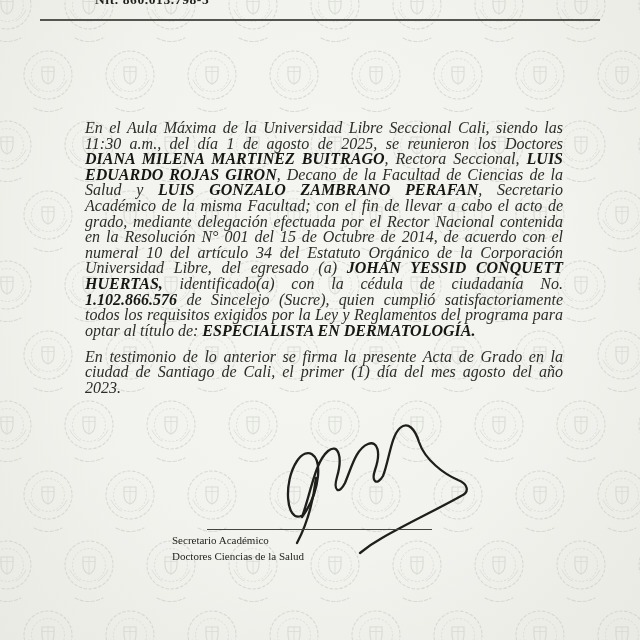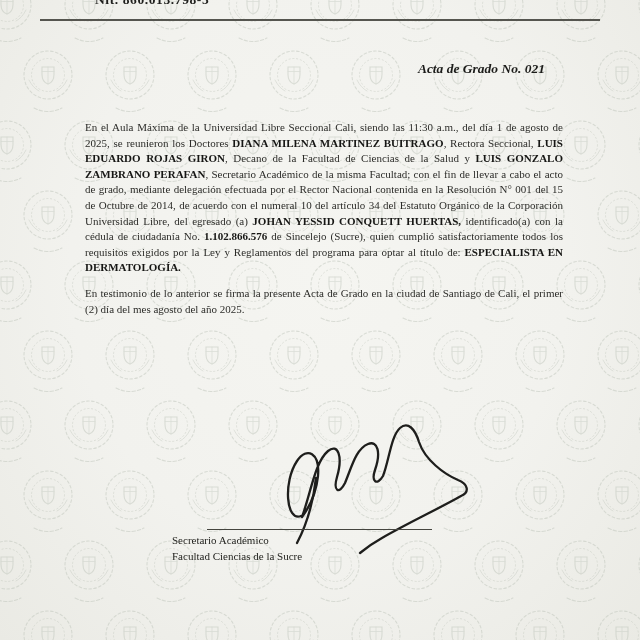--- a/index.html
+++ b/index.html
@@ -21,21 +21,21 @@
     font-weight:bold;font-size:13.5px;letter-spacing:.6px;color:#1f1f1d;
     font-style:normal;white-space:nowrap;
   }
   .toprule{position:absolute;top:19px;left:40px;width:560px;height:1.5px;background:#55554f;}
   .doc-ref{
     position:absolute;top:60px;right:95px;text-align:right;
     font-style:italic;font-weight:bold;font-size:13.5px;line-height:17px;color:#1c1c1a;
   }
   .bodytext{
     position:absolute;top:120px;left:85px;width:478px;
-    font-size:11px;line-height:15.6px;color:#2c2c29;
+    font-style:italic;font-size:16px;line-height:15.6px;color:#2c2c29;
     text-align:justify;
   }
   .bodytext p{margin:0 0 10.5px 0;}
   .bodytext .b,.bodytext span.b{font-weight:bold;color:#161614;}
   
   .sig-svg{position:absolute;left:268px;top:420px;width:220px;height:140px;}
   .sig-line{position:absolute;top:529px;left:207px;width:225px;height:1.4px;background:#45453f;}
   .sig-caption{
     position:absolute;top:533px;left:172px;width:296px;text-align:left;
     font-size:11px;line-height:15.5px;color:#23231f;
@@ -1066,26 +1066,25 @@
         <path d="M17 64 q14 7 28 0" stroke-dasharray="3.5 2"></path>
       </g>
     </svg>
   </div>
     </div>
 
   <div class="nit">Nit. 860.013.798-5</div>
   <div class="toprule"></div>
 
   <div class="doc-ref">
-    <div>Acta de Grado No. 021</div>
   </div>
 
   <div class="bodytext">
     <p><span>En el Aula Máxima de la Universidad Libre Seccional Cali, siendo las 11:30 a.m., del día 1 de agosto de 2025, se reunieron los Doctores </span><span class="b">DIANA MILENA MARTINEZ BUITRAGO</span><span>, Rectora Seccional, </span><span class="b">LUIS EDUARDO ROJAS GIRON</span><span>, Decano de la Facultad de Ciencias de la Salud y </span><span class="b">LUIS GONZALO ZAMBRANO PERAFAN</span><span>, Secretario Académico de la misma Facultad; con el fin de llevar a cabo el acto de grado, mediante delegación efectuada por el Rector Nacional contenida en la Resolución N° 001 del 15 de Octubre de 2014, de acuerdo con el numeral 10 del artículo 34 del Estatuto Orgánico de la Corporación Universidad Libre, del egresado (a) </span><span class="b">JOHAN YESSID CONQUETT HUERTAS,</span><span> identificado(a) con la cédula de ciudadanía No. </span><span class="b">1.102.866.576</span><span> de Sincelejo (Sucre), quien cumplió satisfactoriamente todos los requisitos exigidos por la Ley y Reglamentos del programa para optar al título de: </span><span class="b">ESPECIALISTA EN DERMATOLOGÍA.</span></p>
-    <p><span>En testimonio de lo anterior se firma la presente Acta de Grado en la ciudad de Santiago de Cali, el primer (2) día del mes agosto del año 2025.</span></p>
+    <p><span>En testimonio de lo anterior se firma la presente Acta de Grado en la ciudad de Santiago de Cali, el primer (1) día del mes agosto del año 2023.</span></p>
   </div>
 
   <svg class="sig-svg" viewBox="0 0 220 140">
     <g fill="none" stroke="#1e1e1c" stroke-width="2.3" stroke-linecap="round" stroke-linejoin="round">
       <path d="M 33 96
                C 18 102 15 62 29 41
                C 39 26 52 33 50 56
                C 48 74 40 89 34 97
                C 43 72 47 42 60 31
                C 70 23 75 36 69 57
@@ -1098,16 +1097,16 @@
                C 157 40 176 54 190 60
                C 200 64 202 72 193 76
                C 172 88 138 104 114 118
                C 105 123 98 128 92 133"></path>
       <path d="M 48 58 C 45 84 38 106 29 123"></path>
     </g>
   </svg>
   <div class="sig-line"></div>
   <div class="sig-caption">
     <div>Secretario Académico</div>
-    <div>Facultad Ciencias de la Sucre</div>
+    <div>Doctores Ciencias de la Salud</div>
   </div>
 
 </div>
 
 </body></html>

